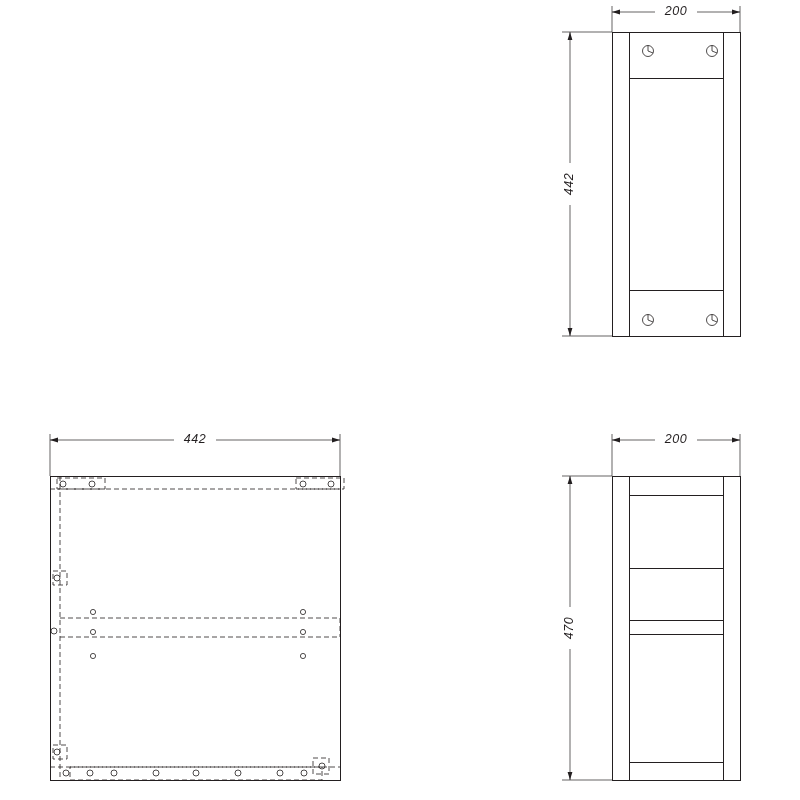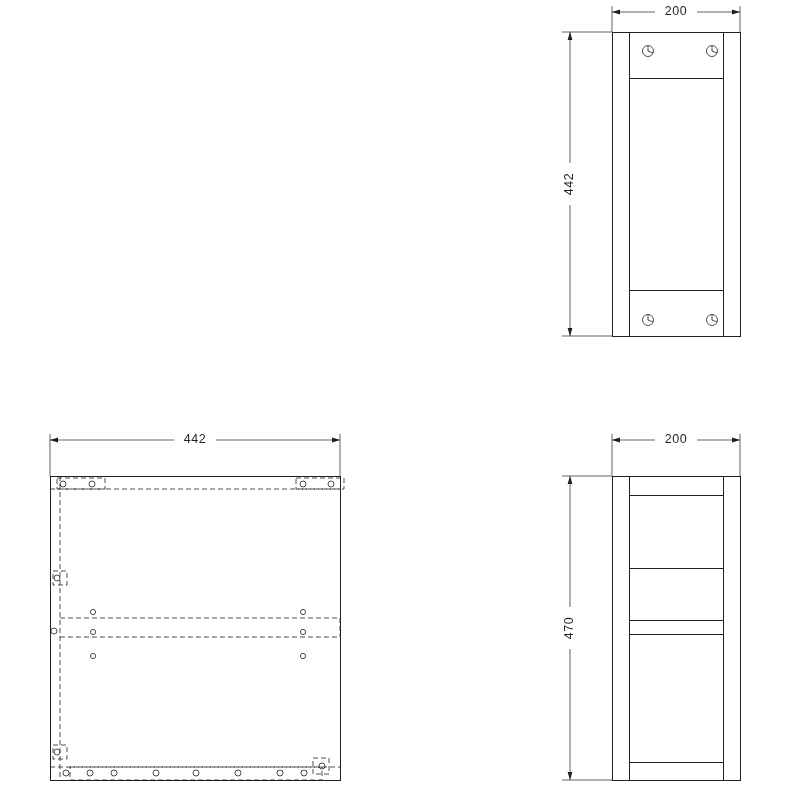--- a/index.html
+++ b/index.html
@@ -11,20 +11,21 @@
     width: 800px;
     height: 800px;
     font-family: "Liberation Sans", sans-serif;
     color: #000000;
     overflow: hidden;
   }
   #sheet {
     position: relative;
     width: 800px;
     height: 800px;
+    font-style: italic;
   }
   svg.drawing {
     position: absolute;
     left: 0;
     top: 0;
     width: 800px;
     height: 800px;
   }
   .ln {
     stroke: #231f20;

